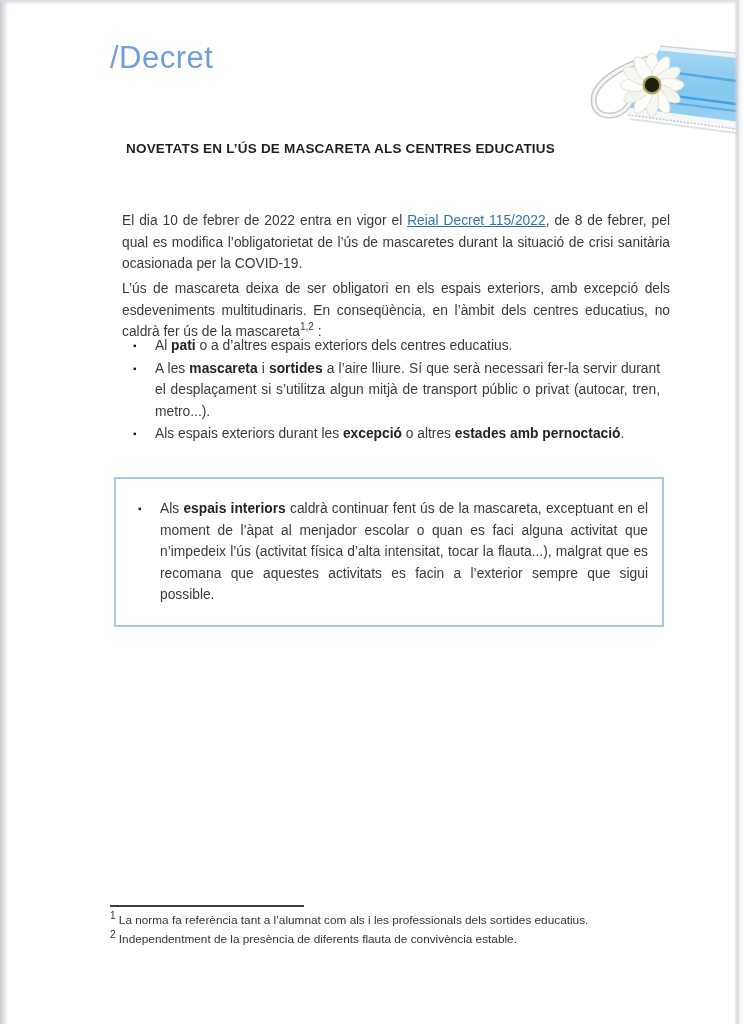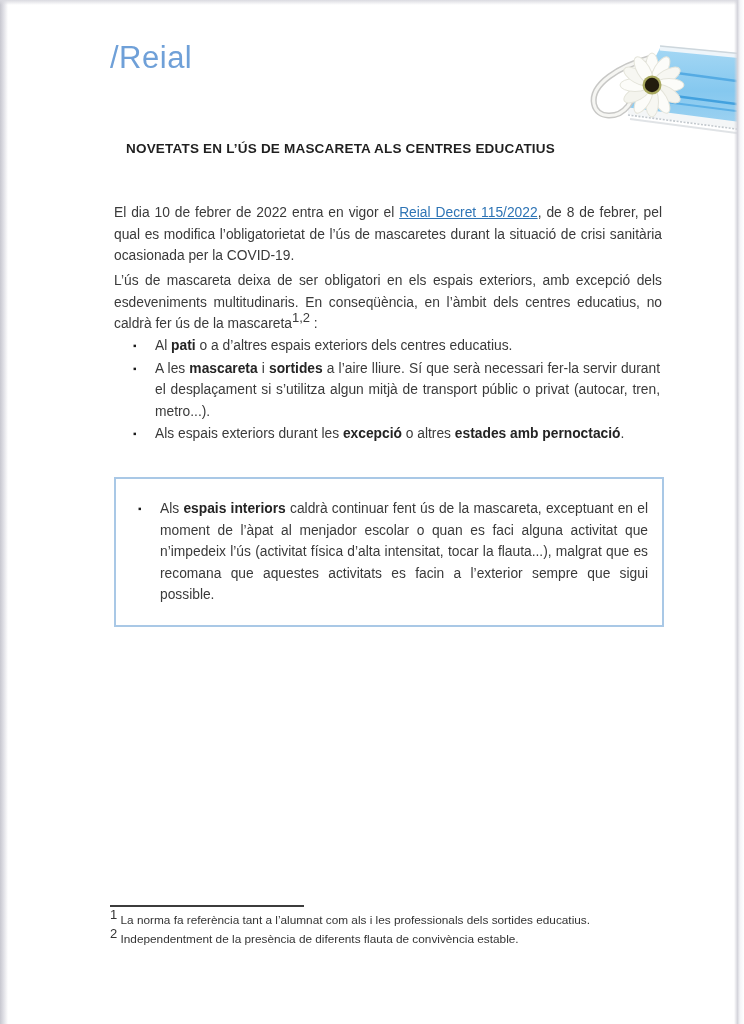--- a/index.html
+++ b/index.html
@@ -17,49 +17,49 @@
   .edge-right{position:absolute;right:0;top:0;width:10px;height:1024px;z-index:50;
     background:linear-gradient(to right,rgba(255,255,255,0) 0,#d5d5dc 35%,#f4f4f7 60%,#ffffff 100%);}
 
   .logo{position:absolute;left:110px;top:40px;font-size:31px;letter-spacing:.5px;
     color:#6fa0d8;font-weight:normal;}
   .mask-art{position:absolute;left:582px;top:26px;width:162px;height:118px;z-index:10;}
 
   .doc-title{position:absolute;left:126px;top:141px;width:560px;margin:0;
     font-size:13.5px;font-weight:bold;color:#1f1f1f;letter-spacing:.2px;}
 
-  .para{position:absolute;left:110px;width:548px;margin:4px;
+  .para{position:absolute;left:110px;width:548px;margin:12px;
     font-size:13.8px;line-height:21.5px;text-align:justify;}
   .p1{top:198px;}
   .p2{top:266px;}
 
   .bullets{position:absolute;left:110px;top:335px;width:550px;margin:0;padding:0;list-style:none;}
   .bullets li{position:relative;padding-left:45px;margin:0 0 1px 0;
     font-size:13.8px;line-height:21.5px;text-align:justify;}
   .bullet-mark{position:absolute;left:23px;top:0;font-size:10px;line-height:21.5px;color:#1d1d1d;}
 
   .callout{position:absolute;left:114px;top:477px;width:550px;box-sizing:border-box;
     border:2px solid #a9c8e6;background:#ffffff;padding:19px 14px 19px 0;}
   .callout .c-item{position:relative;padding-left:44px;
     font-size:13.8px;line-height:21.5px;text-align:justify;}
   .callout .bullet-mark{left:22px;}
 
   .b{font-weight:bold;color:#242424;}
   a.link{color:#2e74b5;text-decoration:underline;cursor:pointer;}
-  sup{font-size:13px;line-height:0;}
+  sup{font-size:10px;line-height:0;}
 
   .foot-sep{position:absolute;left:110px;top:905px;width:194px;border-top:2px solid #3c3c3c;}
   .footnotes{position:absolute;left:110px;top:911px;width:565px;
     font-size:11.8px;line-height:18.5px;color:#333;}
   .footnotes .fn{margin:0;}
 </style>
 </head>
 <body>
 
-<div class="logo">/Reial</div>
+<div class="logo">/Decret</div>
 
 <div class="mask-art">
   <svg width="162" height="118" viewBox="0 0 162 118">
     <defs>
       <linearGradient id="maskg" x1="0" y1="0" x2="0" y2="1">
         <stop offset="0" stop-color="#a4d7f4"></stop>
         <stop offset="0.55" stop-color="#85c8ef"></stop>
         <stop offset="1" stop-color="#9ed2f1"></stop>
       </linearGradient>
     </defs>

